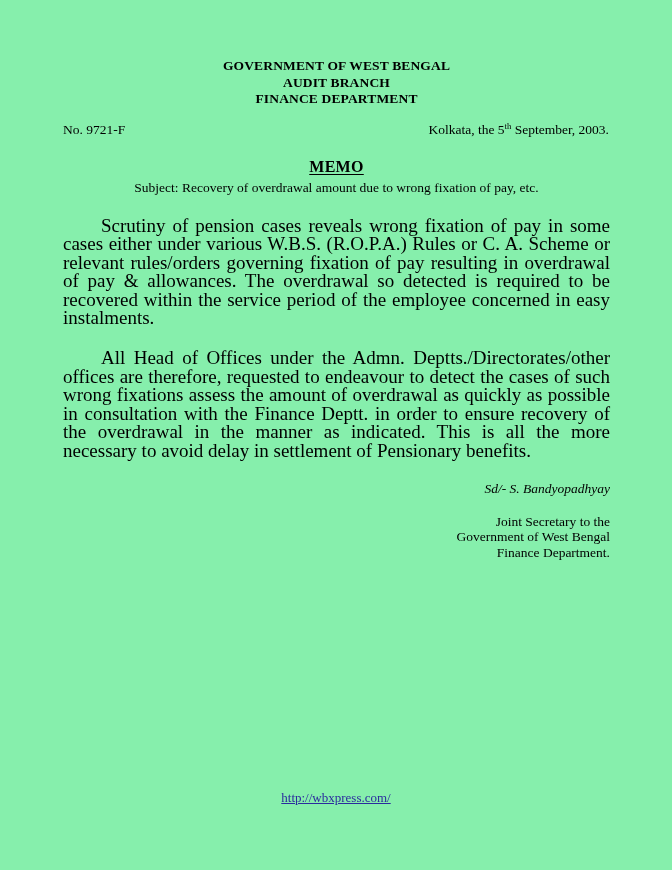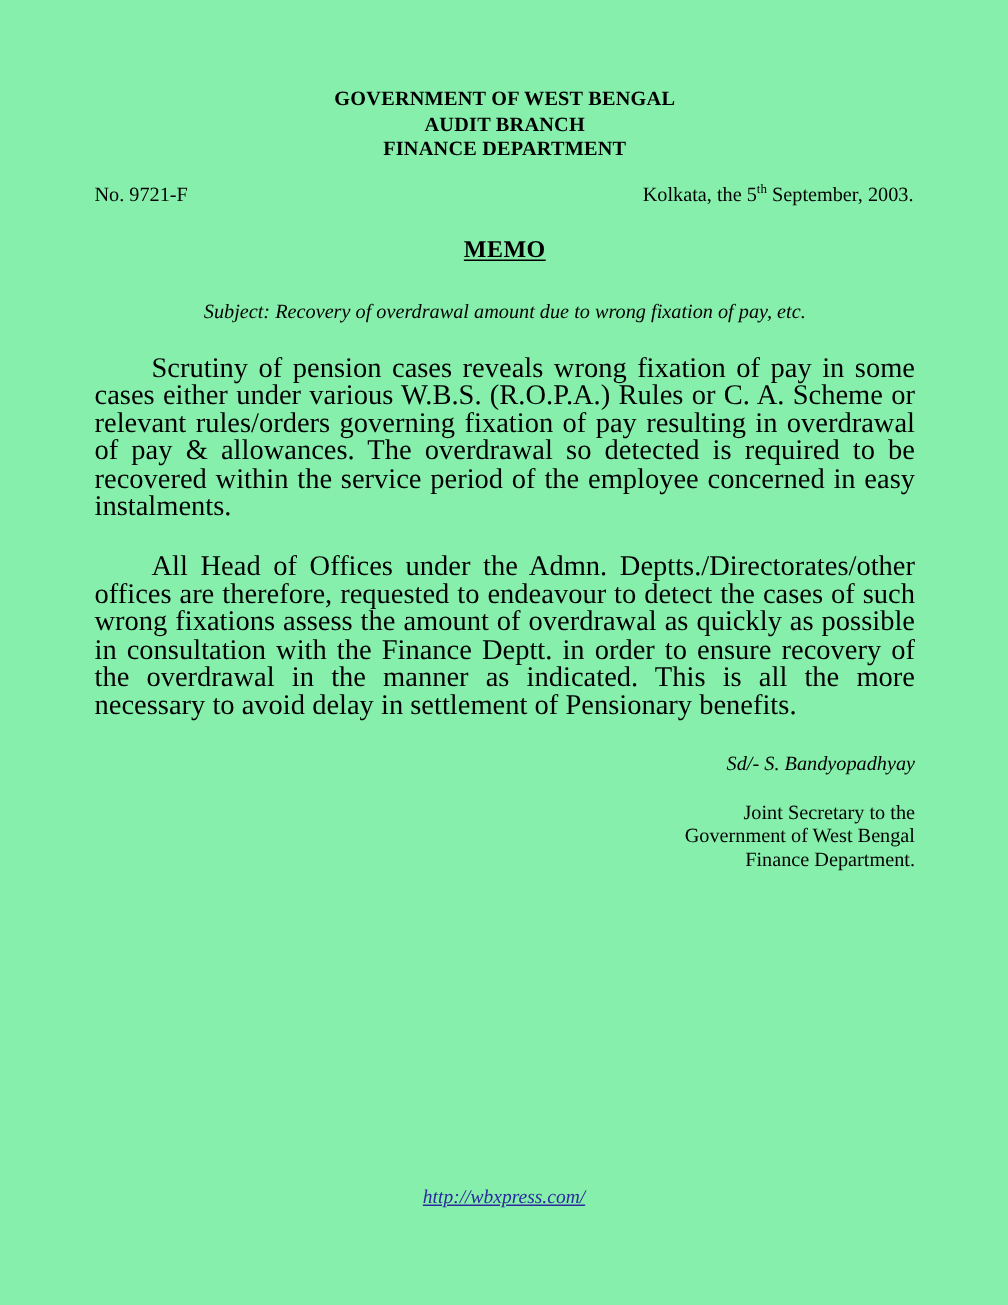--- a/index.html
+++ b/index.html
@@ -71,22 +71,21 @@
   .memo-heading span {
     font-weight: bold;
     text-decoration: underline;
     text-underline-offset: 2px;
     letter-spacing: 0.3px;
   }
 
   
   .subject {
     text-align: center;
-    margin-top: 24px;
-    font-style: italic;
+    margin-top: 4px;
     font-size: 13.5px;
     line-height: 17px;
   }
 
   
   .body-para {
     margin-top: 21px;
     font-size: 19px;
     line-height: 18.6px;
     text-align: justify;
@@ -113,21 +112,20 @@
 
   
   .footer {
     position: absolute;
     left: 0;
     top: 790px;
     width: 672px;
     text-align: center;
     font-size: 13px;
     line-height: 16px;
-    font-style: italic;
   }
   .footer a {
     color: #2b2b9e;
     text-decoration: underline;
     text-underline-offset: 1px;
   }
 </style>
 </head>
 <body>
 

